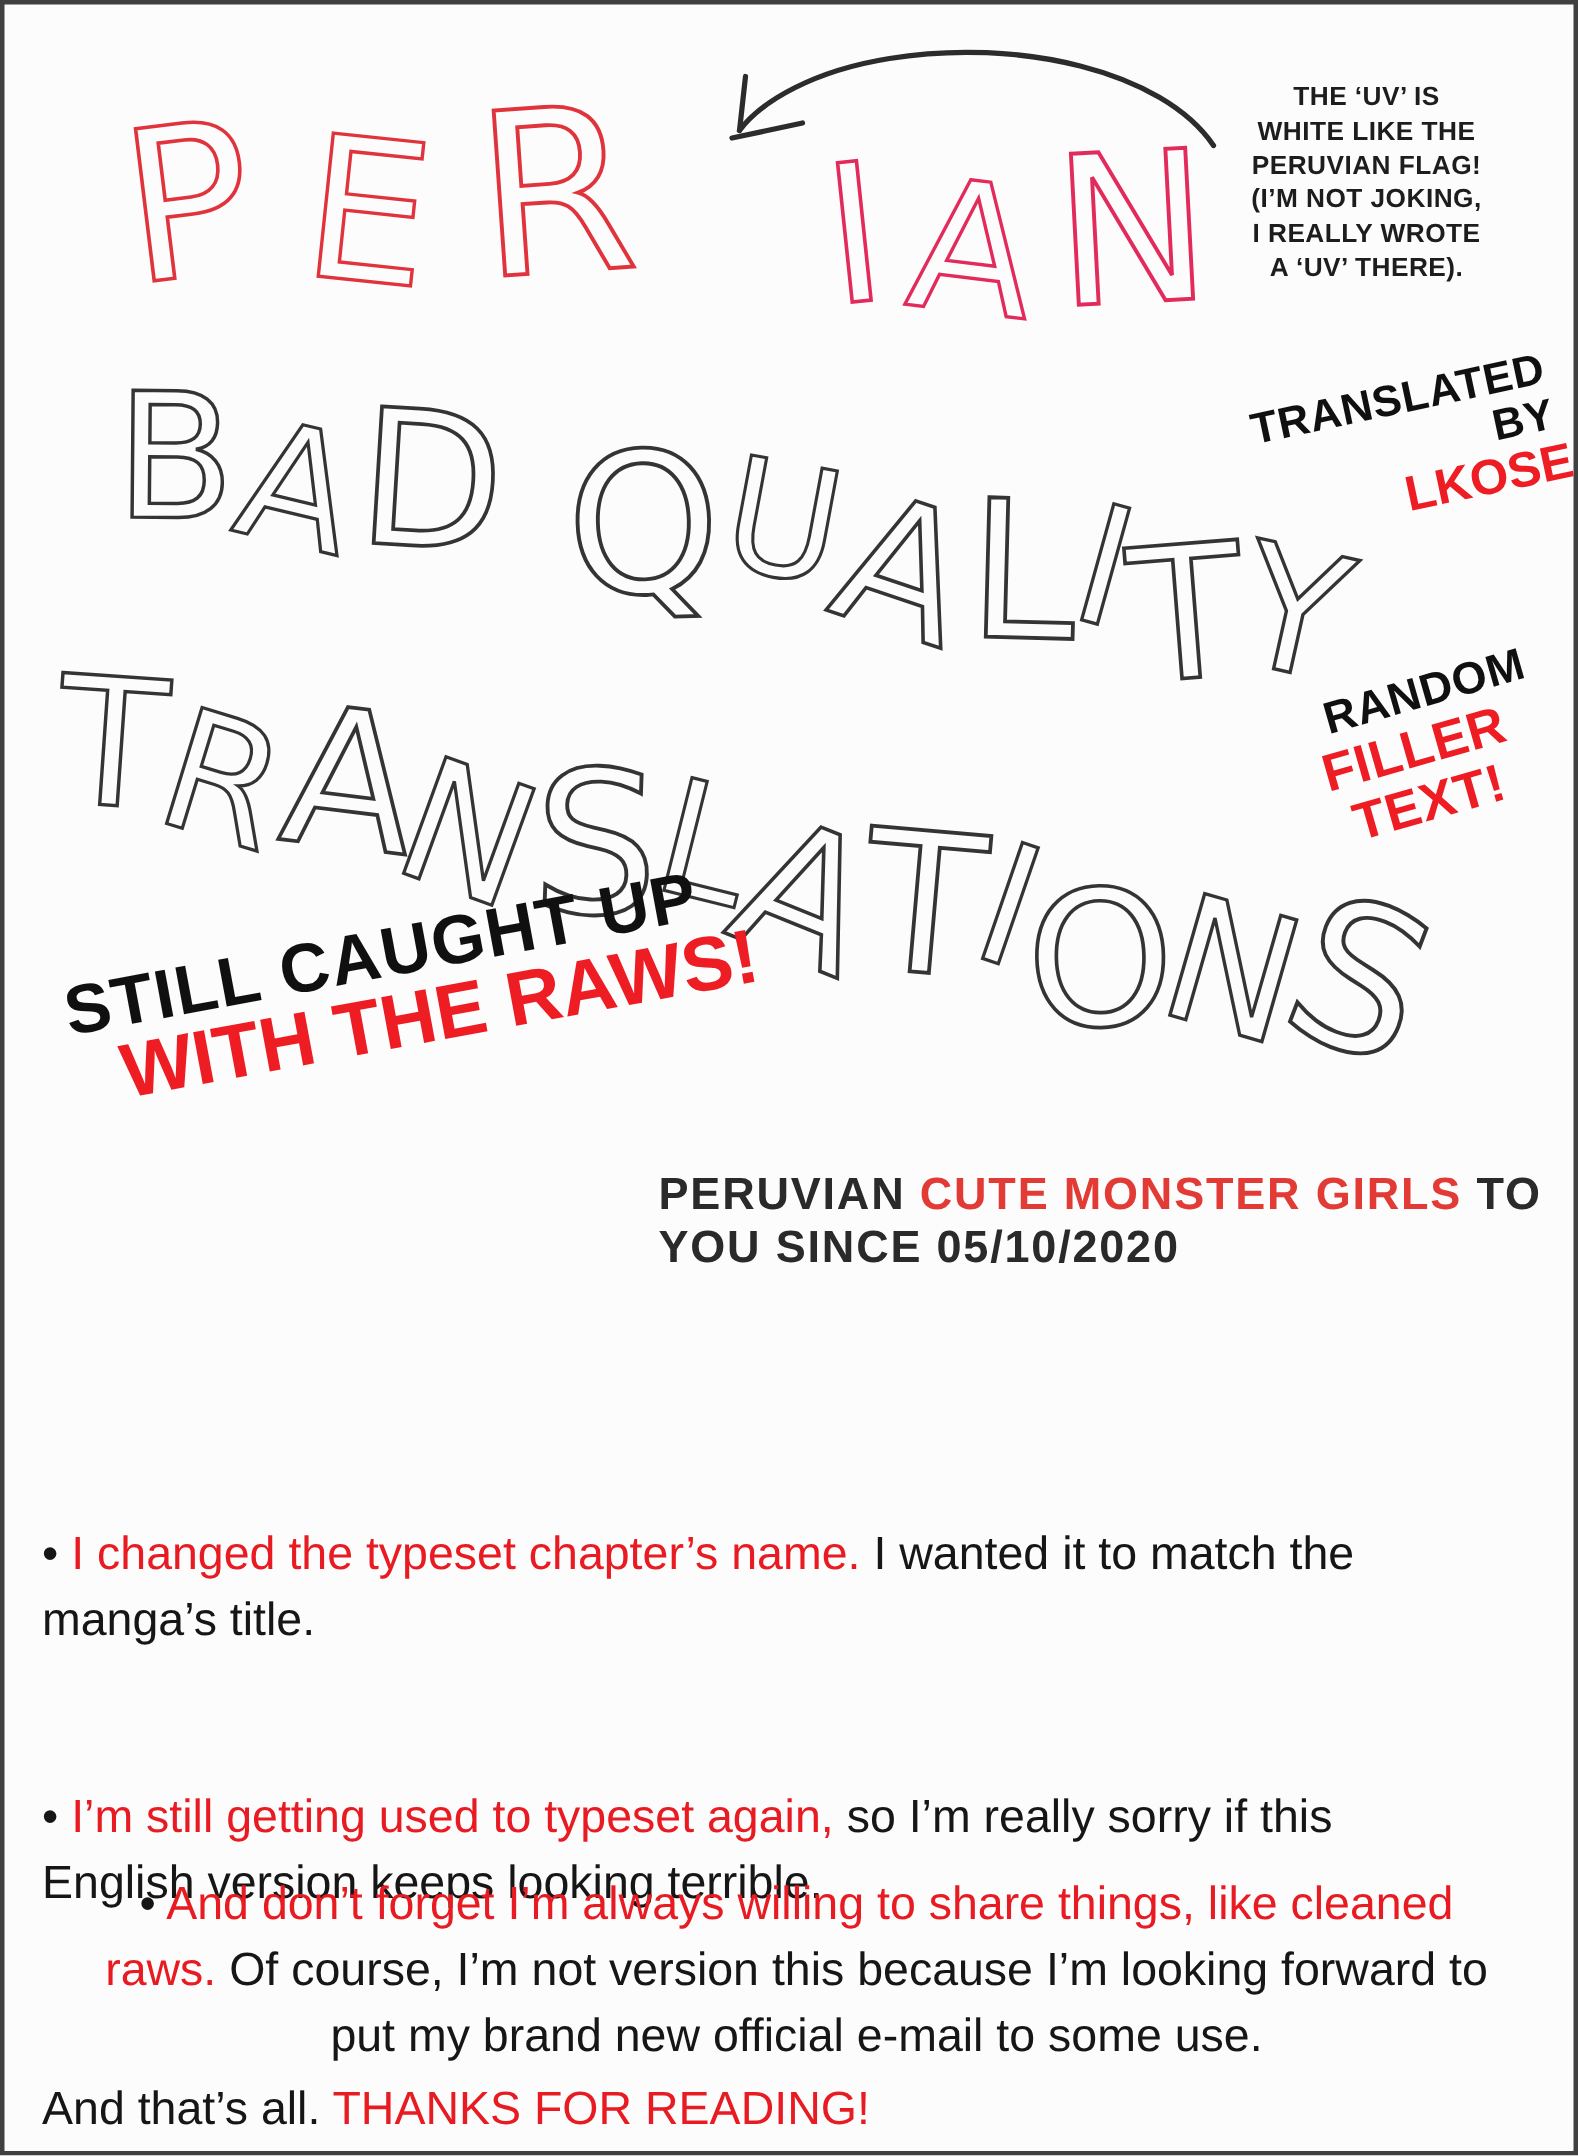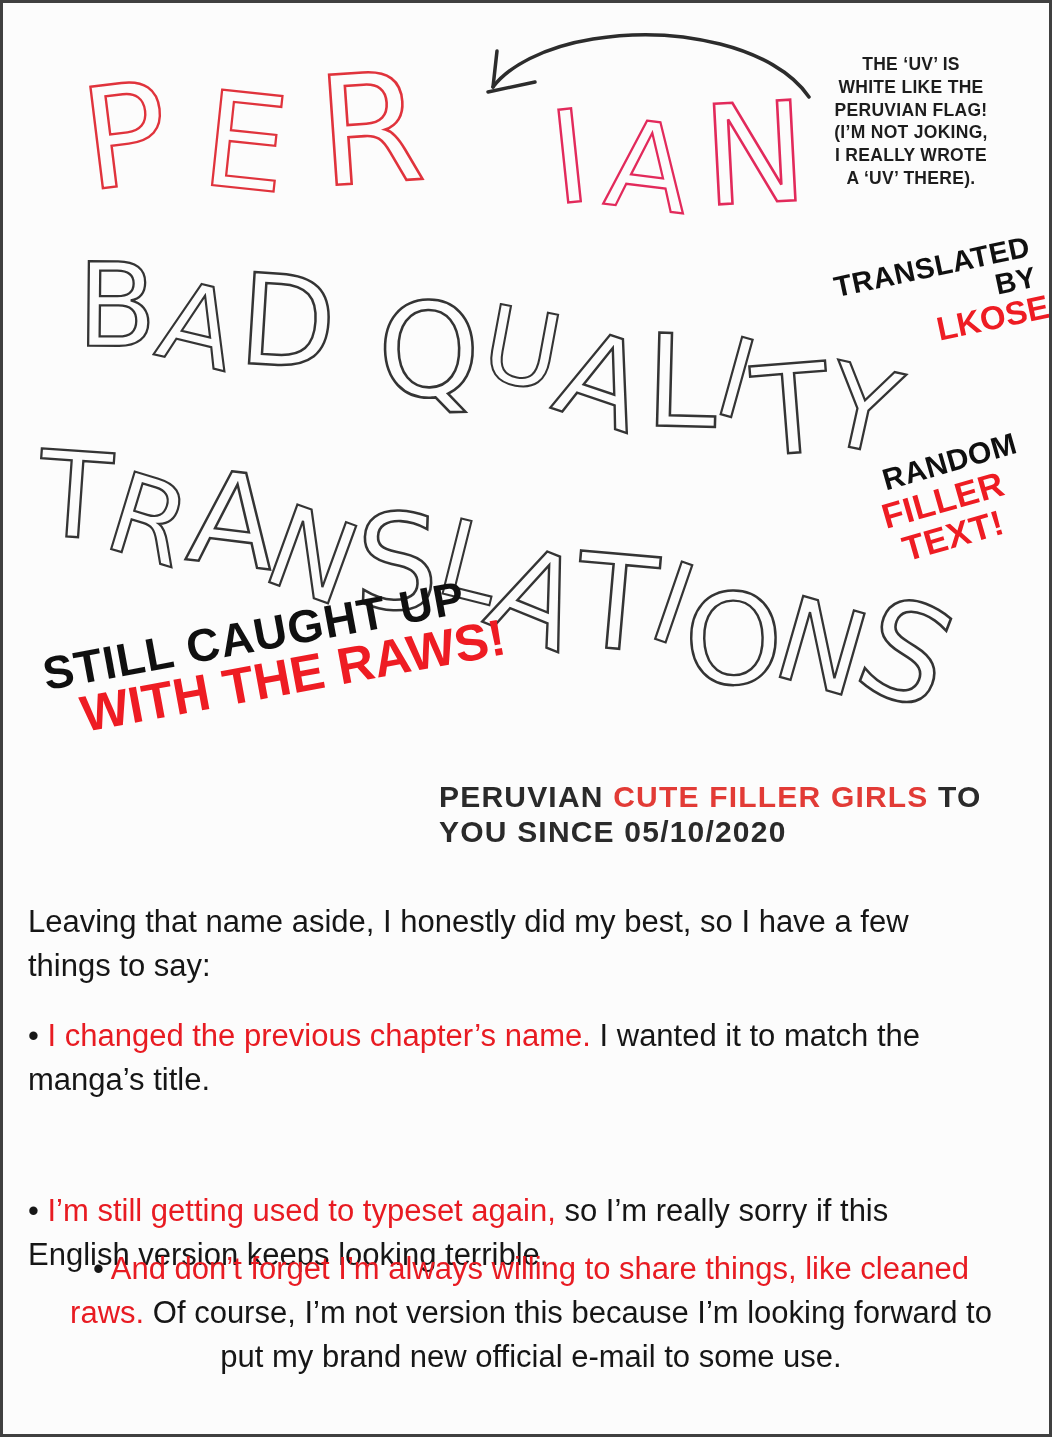--- a/index.html
+++ b/index.html
@@ -111,26 +111,25 @@
     <div class="l2">FILLER TEXT!</div>
   </div>
 
   <div id="word-translations" class="abs hand outline-black"><span class="hand-letter" style="transform: rotate(-7deg) translateY(0px) scale(1);">T</span><span class="hand-letter" style="transform: rotate(6deg) translateY(10px) scale(0.94);">R</span><span class="hand-letter" style="transform: rotate(-4deg) translateY(-6px) scale(1.08);">A</span><span class="hand-letter" style="transform: rotate(9deg) translateY(14px) scale(0.96);">N</span><span class="hand-letter" style="transform: rotate(-9deg) translateY(4px) scale(1.12);">S</span><span class="hand-letter" style="transform: rotate(3deg) translateY(-10px) scale(0.9);">L</span><span class="hand-letter" style="transform: rotate(11deg) translateY(12px) scale(1.04);">A</span><span class="hand-letter" style="transform: rotate(-6deg) translateY(2px) scale(1.1);">T</span><span class="hand-letter" style="transform: rotate(8deg) translateY(-8px) scale(0.95);">I</span><span class="hand-letter" style="transform: rotate(-12deg) translateY(16px) scale(1.06);">O</span><span class="hand-letter" style="transform: rotate(5deg) translateY(6px) scale(0.98);">N</span><span class="hand-letter" style="transform: rotate(10deg) translateY(-4px) scale(1.14);">S</span></div>
 
   <div id="caught-up" class="abs shout">
     <div class="l1">STILL CAUGHT UP</div>
     <div class="l2">WITH THE RAWS!</div>
   </div>
 
-  <div id="tagline" class="abs"><span class="run">PERUVIAN </span><span class="run run-red">CUTE FILLER GIRLS</span><span class="run"> TO
+  <div id="tagline" class="abs"><span class="run">PERUVIAN </span><span class="run run-red">CUTE MONSTER GIRLS</span><span class="run"> TO
 YOU SINCE 05/10/2020</span></div>
 
-  <div id="para-1" class="para"><span class="run">Leaving that name aside, I honestly did my best, so I have a few
-things to say:</span></div>
-  <div id="para-2" class="para"><span class="run">• </span><span class="run run-red">I changed the previous chapter’s name.</span><span class="run"> I wanted it to match the
+  <div id="para-2" class="para"><span class="run">• </span><span class="run run-red">I changed the typeset chapter’s name.</span><span class="run"> I wanted it to match the
 manga’s title.</span></div>
   <div id="para-3" class="para"><span class="run">• </span><span class="run run-red">I’m still getting used to typeset again,</span><span class="run"> so I’m really sorry if this
 English version keeps looking terrible.</span></div>
   <div id="para-4" class="para"><span class="run">• </span><span class="run run-red">And don’t forget I’m always willing to share things, like cleaned
 raws.</span><span class="run"> Of course, I’m not version this because I’m looking forward to
 put my brand new official e-mail to some use.</span></div>
+  <div id="para-5" class="para"><span class="run">And that’s all. </span><span class="run run-red">THANKS FOR READING!</span></div>
 
 </div>
 
 </body></html>

